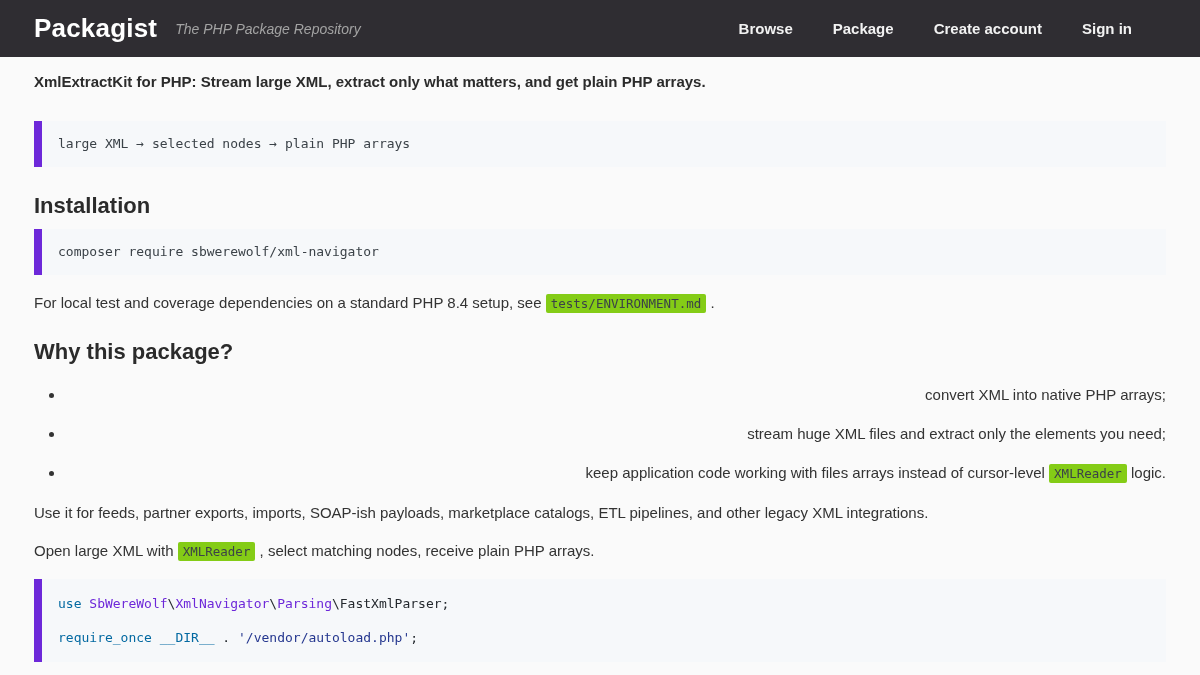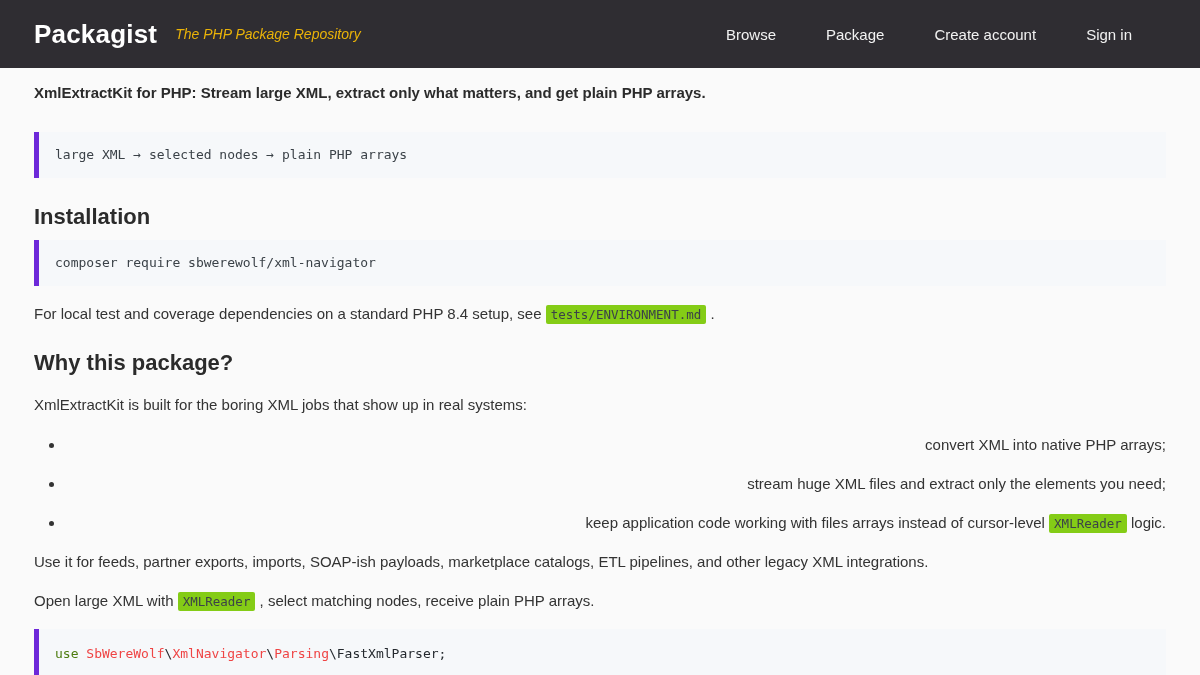--- a/index.html
+++ b/index.html
@@ -6,45 +6,45 @@
   html, body { margin: 0; padding: 0; }
   body {
     width: 1200px; height: 675px; overflow: hidden;
     background: #fafafa;
     font-family: "Liberation Sans", sans-serif;
     color: #2f2f2f;
   }
 
   
   .topbar {
-    height: 68px;
+    height: 57px;
     background: #2f2d32;
     display: flex;
     align-items: center;
     padding: 0 48px 0 34px;
   }
   .brand {
     color: #ffffff;
     font-size: 26px;
     font-weight: 700;
     letter-spacing: 0.2px;
     cursor: pointer;
     text-decoration: none;
   }
   .tagline {
-    color: #eab308;
+    color: #a3a3a3;
     font-style: italic;
     font-size: 14px;
     margin-left: 18px;
   }
   .nav {
     margin-left: auto;
     display: flex;
     align-items: flex-start;
-    gap: 10px;
+    font-weight: bold;
   }
   .nav-item {
     color: #f2f2f2;
     font-size: 15px;
     padding: 9px 20px;
     cursor: pointer;
   }
 
   
   .main {
@@ -65,21 +65,21 @@
     line-height: 1.25;
   }
   p.body-text {
     font-size: 15px;
     color: #333333;
     margin: 17px 0;
     line-height: 1.45;
   }
   pre.code-block {
     background: #f6f8fa;
-    border-left: 5px solid #6d28d9;
+    border-left: 8px solid #6d28d9;
     margin: 0 0 16px 0;
     padding: 14px 16px;
     font-family: "DejaVu Sans Mono", monospace;
     font-size: 13px;
     color: #3b4248;
     line-height: 18px;
     white-space: pre;
   }
   pre.code-block.php {
     margin-top: 16px;
@@ -100,22 +100,22 @@
   }
   ul.feature-list li {
     font-size: 15px;
     color: #333333;
     margin: 16px 0;
     line-height: 1.55;
     text-align: right;
   }
 
   
-  .tok-k { color: #4d7c0f; margin-top: 23px; }   
-  .tok-n { color: #ef4444; }   
+  .tok-k { color: #0369a1; margin-top: 23px; }   
+  .tok-n { color: #6d28d9; }   
   .tok-p { color: #24292e; }   
   .tok-s { color: #25378f; }   
 </style>
 </head>
 <body>
 
 <div class="topbar">
   <a class="brand">Packagist</a>
   <span class="tagline">The PHP Package Repository</span>
   <nav class="nav">
@@ -133,21 +133,20 @@
   <pre class="code-block">large XML → selected nodes → plain PHP arrays</pre>
 
   <h2 class="section-heading">Installation</h2>
 
   <pre class="code-block">composer require sbwerewolf/xml-navigator</pre>
 
   <p class="body-text"><span>For local test and coverage dependencies on a standard PHP 8.4 setup, see </span><code class="inline-code">tests/ENVIRONMENT.md</code><span> .</span></p>
 
   <h2 class="section-heading">Why this package?</h2>
 
-  <p class="body-text">XmlExtractKit is built for the boring XML jobs that show up in real systems:</p>
 
   <ul class="feature-list">
     <li><span>convert XML into native PHP arrays;</span></li>
     <li><span>stream huge XML files and extract only the elements you need;</span></li>
     <li><span>keep application code working with files arrays instead of cursor-level </span><code class="inline-code">XMLReader</code><span> logic.</span></li>
   </ul>
 
   <p class="body-text">Use it for feeds, partner exports, imports, SOAP-ish payloads, marketplace catalogs, ETL pipelines, and other legacy XML integrations.</p>
 
 

